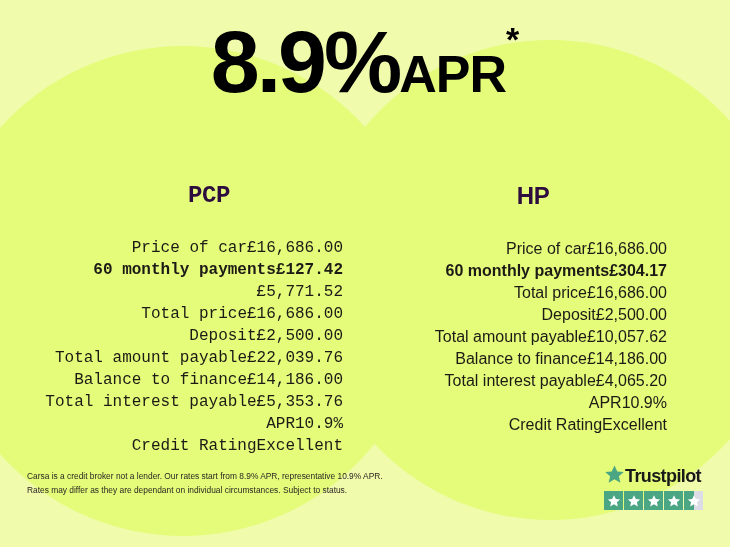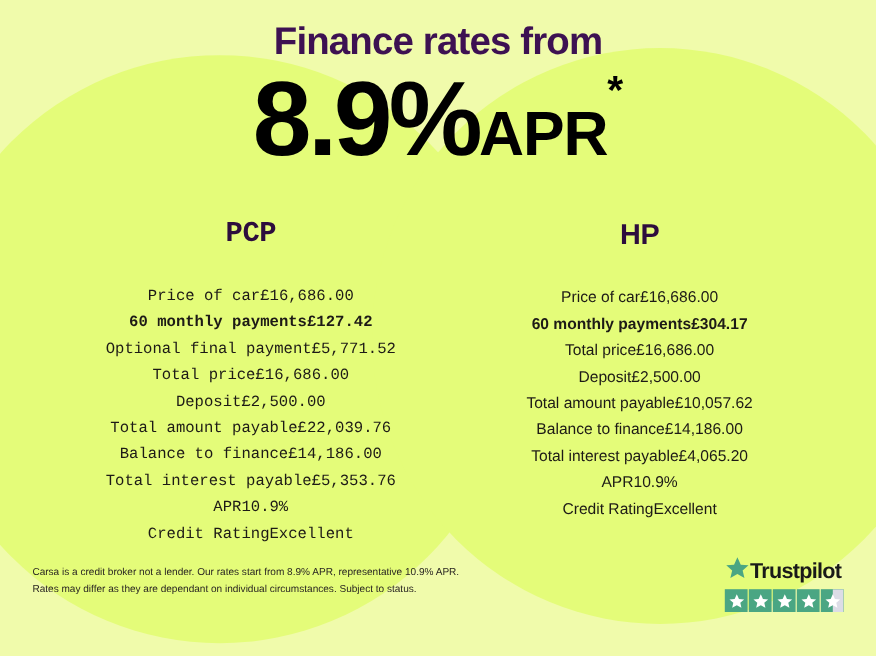--- a/index.html
+++ b/index.html
@@ -103,24 +103,24 @@
     font-weight: 800;
     letter-spacing: -0.4px;
     color: #2d0d3d;
     margin: 0 0 10px 0;
   }
   .plan-rows {
     display: block;
   }
   .plan-row {
     display: flex;
-    justify-content: center;
+    justify-content: flex-end;
     align-items: baseline;
     height: 22px;
-    font-size: 13px;
+    font-size: 16px;
     color: #1d1a16;
   }
   .plan-row .row-label {
     text-align: left;
     white-space: nowrap;
   }
   .plan-row .row-value {
     text-align: right;
     white-space: nowrap;
     margin-top: 20px;
@@ -191,39 +191,37 @@
 <body>
 
 <div id="banner">
 
   <div class="blob" id="blob-left"></div>
   <div class="blob" id="blob-right"></div>
 
   <div id="content">
 
     <div id="headline-block">
-      <div id="headline-sub">Finance rates from</div>
       <div id="headline-main">
         <span id="headline-rate">8.9%</span><span id="headline-apr">APR</span><span id="headline-asterisk">*</span>
       </div>
     </div>
 
     <div class="plan" id="plan-pcp">
       <div class="plan-title">PCP</div>
       <div class="plan-rows">
           <div class="plan-row">
             <span class="row-label">Price of car</span>
             <span class="row-value">£16,686.00</span>
           </div>
           <div class="plan-row is-bold">
             <span class="row-label">60 monthly payments</span>
             <span class="row-value">£127.42</span>
           </div>
           <div class="plan-row">
-            <span class="row-label">Optional final payment</span>
             <span class="row-value">£5,771.52</span>
           </div>
           <div class="plan-row">
             <span class="row-label">Total price</span>
             <span class="row-value">£16,686.00</span>
           </div>
           <div class="plan-row">
             <span class="row-label">Deposit</span>
             <span class="row-value">£2,500.00</span>
           </div>

